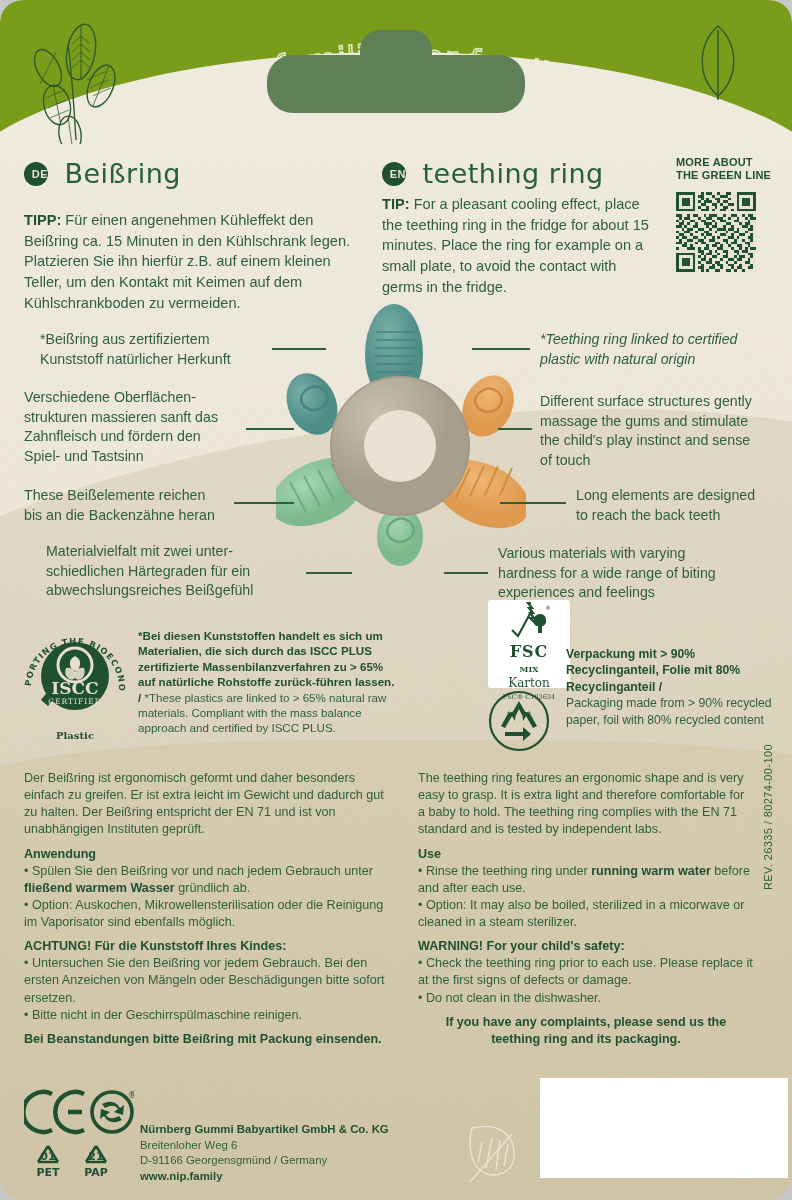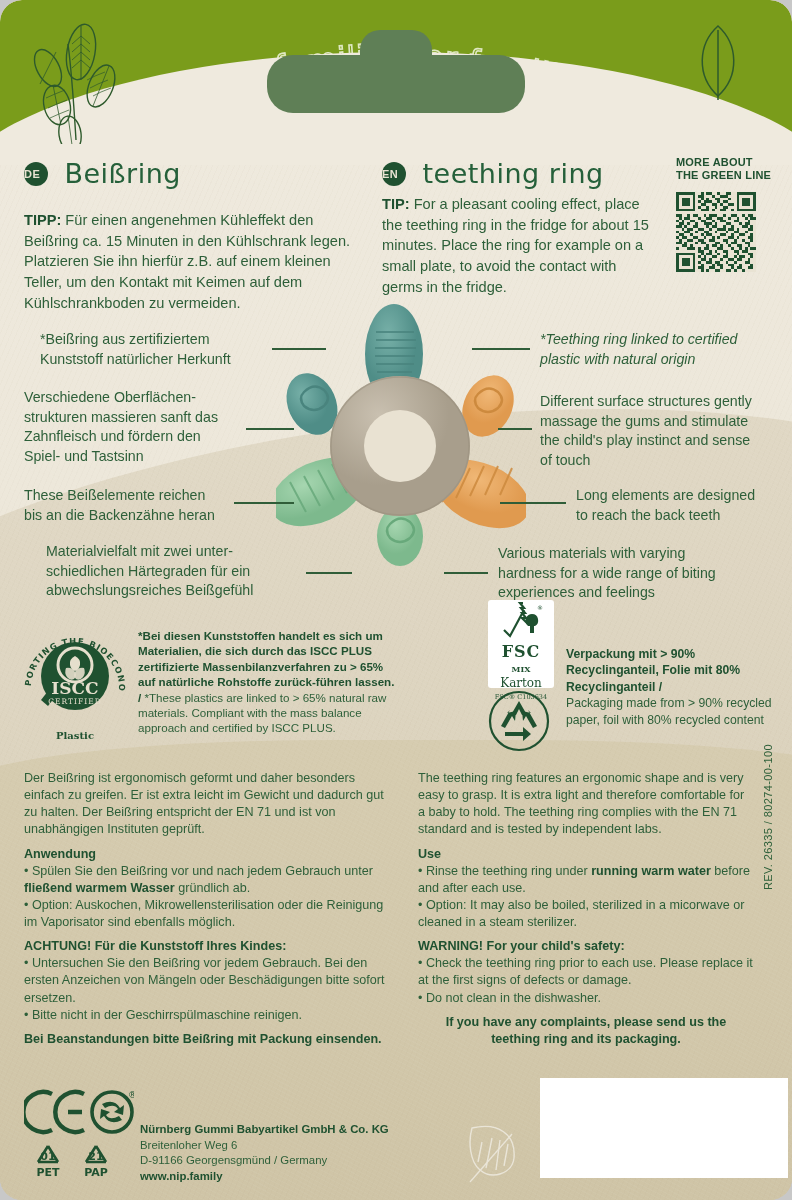--- a/index.html
+++ b/index.html
@@ -49,21 +49,21 @@
     background:#5f7f56;border-radius:20px 20px 0 0;}
 
   .leafart{position:absolute;left:24px;top:22px;width:120px;height:122px;}
   .leafart svg{display:block}
   .leafright{position:absolute;left:690px;top:22px;width:56px;height:78px;}
 
   
   .langrow{position:absolute;}
   .badge{display:inline-block;width:24px;height:24px;border-radius:50%;
     background:#1f5130;color:#e8e3d2;font-size:11px;font-weight:bold;
-    text-align:left;line-height:24px;letter-spacing:.5px;vertical-align:middle;}
+    text-align:right;line-height:24px;letter-spacing:.5px;vertical-align:middle;}
   .langtitle{display:inline-block;margin-left:12px;font-family:"DejaVu Sans",sans-serif;
     font-size:27px;color:#25603a;vertical-align:middle;letter-spacing:.5px;}
 
   .tipblock{position:absolute;font-size:14.6px;line-height:1.42;color:#2d5f39;}
   .tipblock b{color:#1f5130;font-weight:bold;}
 
   .moreabout{position:absolute;left:676px;top:156px;width:110px;
     font-size:11px;font-weight:bold;line-height:1.22;color:#1f5130;letter-spacing:.2px;}
   .qr{position:absolute;left:676px;top:192px;width:80px;height:80px;}
 
@@ -75,21 +75,21 @@
   
   .ring{position:absolute;left:276px;top:296px;width:250px;height:270px;}
 
   
   .iscc{position:absolute;left:20px;top:618px;width:110px;text-align:center;}
   .iscc .cap{font-family:"DejaVu Serif",serif;font-size:10px;color:#1f5130;margin-top:4px;font-weight:bold;}
   .isccnote{position:absolute;left:138px;top:628px;width:262px;font-size:11.6px;
     line-height:1.33;color:#2d5f39;}
   .isccnote b{color:#1f5130;font-weight:bold;}
 
-  .fsc{position:absolute;left:488px;top:600px;width:66px;height:88px;background:#fff;
+  .fsc{position:absolute;left:488px;top:600px;width:82px;height:88px;background:#fff;
     border-radius:3px;text-align:center;}
   .fsc .fsctxt{font-family:"DejaVu Serif",serif;color:#1f5130;}
   .recycle{position:absolute;left:488px;top:690px;width:62px;height:62px;}
   .packnote{position:absolute;left:566px;top:646px;width:224px;font-size:12.2px;
     line-height:1.35;color:#2d5f39;}
   .packnote b{color:#1f5130;font-weight:bold;}
 
   
   .col{position:absolute;font-size:12.6px;line-height:1.36;color:#2d5f39;}
   .col b{color:#1f5130;font-weight:bold;}

